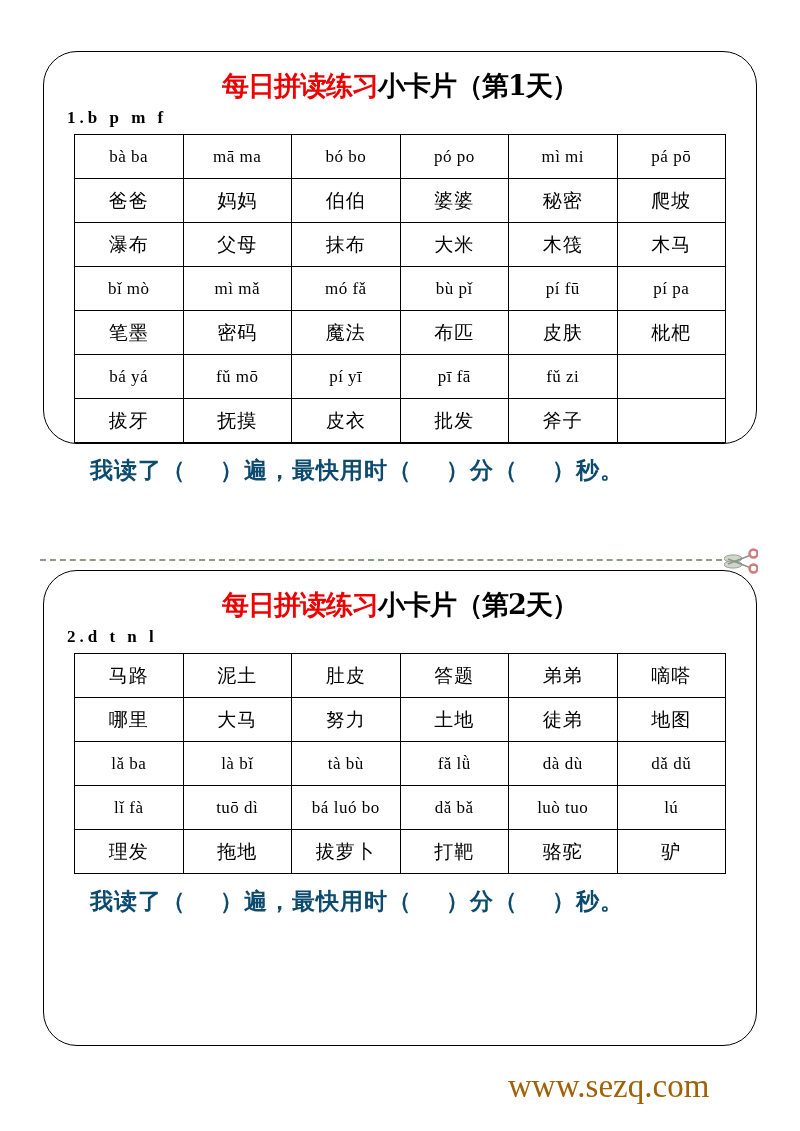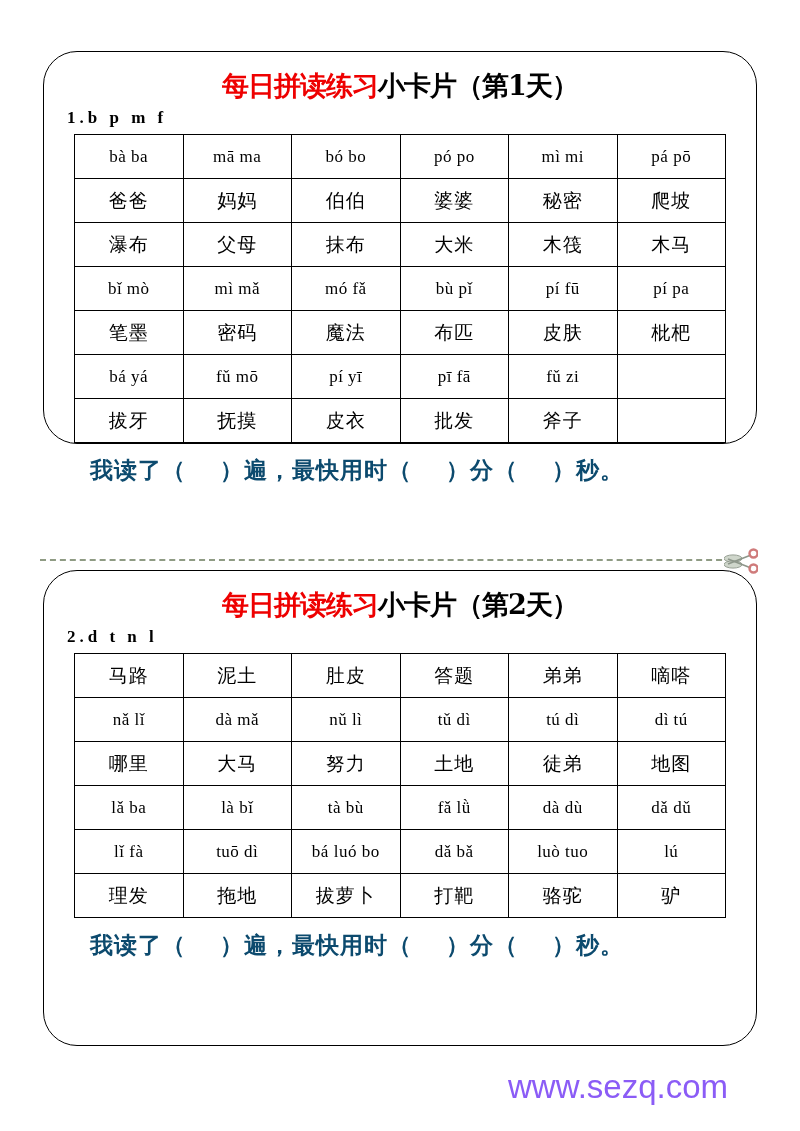--- a/index.html
+++ b/index.html
@@ -129,23 +129,23 @@
     top: 0;
     width: 34px;
     height: 26px;
   }
 
   
   .watermark {
     position: absolute;
     left: 508px;
     top: 1068px;
-    font-family: Liberation Sans, sans-serif;
+    font-family: Liberation Serif, serif;
     font-size: 33px;
-    color: #8b5cf6;
+    color: #a16207;
     letter-spacing: 0px;
     white-space: nowrap;
   }
 </style>
 </head>
 <body>
 
 <div class="page">
 
   <div class="card" id="card-1">
@@ -239,28 +239,20 @@
       <tbody>
           <tr>
             <td class="hanzi">马路</td>
             <td class="hanzi">泥土</td>
             <td class="hanzi">肚皮</td>
             <td class="hanzi">答题</td>
             <td class="hanzi">弟弟</td>
             <td class="hanzi">嘀嗒</td>
           </tr>
           <tr>
-            <td class="pinyin">nǎ lǐ</td>
-            <td class="pinyin">dà mǎ</td>
-            <td class="pinyin">nǔ lì</td>
-            <td class="pinyin">tǔ dì</td>
-            <td class="pinyin">tú dì</td>
-            <td class="pinyin">dì tú</td>
-          </tr>
-          <tr>
             <td class="hanzi">哪里</td>
             <td class="hanzi">大马</td>
             <td class="hanzi">努力</td>
             <td class="hanzi">土地</td>
             <td class="hanzi">徒弟</td>
             <td class="hanzi">地图</td>
           </tr>
           <tr>
             <td class="pinyin">lǎ ba</td>
             <td class="pinyin">là bǐ</td>

